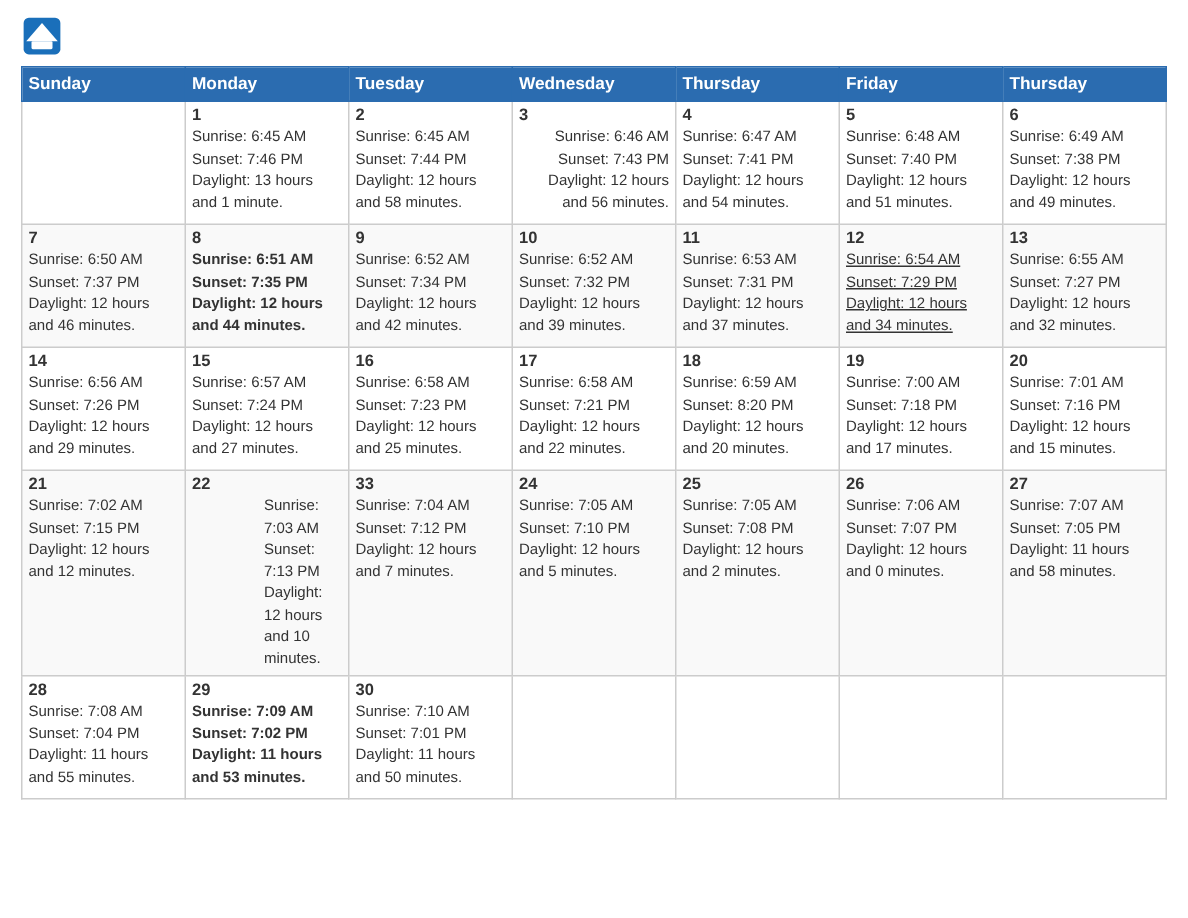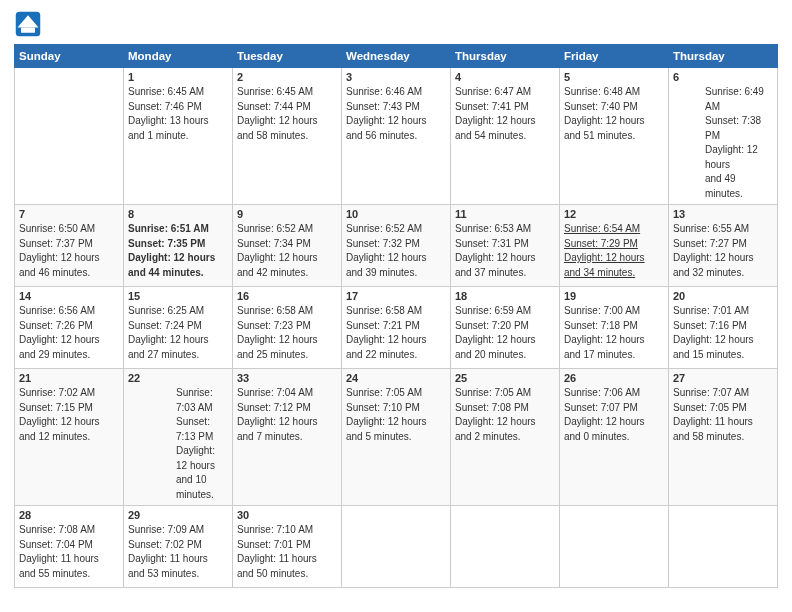--- a/index.html
+++ b/index.html
@@ -139,42 +139,42 @@
           </td>
           <td>
             <span class="day-num">2</span>
             <div class="day-info" style="white-space: pre-line;">Sunrise: 6:45 AM
 Sunset: 7:44 PM
 Daylight: 12 hours
 and 58 minutes.</div>
           </td>
           <td>
             <span class="day-num">3</span>
-            <div class="day-info" style="white-space: pre-line;">Sunrise: 6:46 AM
+            <div class="day-info" style="white-space: pre-line; text-align: right;">Sunrise: 6:46 AM
 Sunset: 7:43 PM
 Daylight: 12 hours
 and 56 minutes.</div>
           </td>
           <td>
             <span class="day-num">4</span>
             <div class="day-info" style="white-space: pre-line;">Sunrise: 6:47 AM
 Sunset: 7:41 PM
 Daylight: 12 hours
 and 54 minutes.</div>
           </td>
           <td>
             <span class="day-num">5</span>
             <div class="day-info" style="white-space: pre-line;">Sunrise: 6:48 AM
 Sunset: 7:40 PM
 Daylight: 12 hours
 and 51 minutes.</div>
           </td>
           <td>
             <span class="day-num">6</span>
-            <div class="day-info" style="white-space: pre-line; margin-left: 32px;">Sunrise: 6:49 AM
+            <div class="day-info" style="white-space: pre-line;">Sunrise: 6:49 AM
 Sunset: 7:38 PM
 Daylight: 12 hours
 and 49 minutes.</div>
           </td>
         </tr>
         <tr>
           <td>
             <span class="day-num">7</span>
             <div class="day-info" style="white-space: pre-line;">Sunrise: 6:50 AM
 Sunset: 7:37 PM
@@ -227,21 +227,21 @@
         <tr>
           <td>
             <span class="day-num">14</span>
             <div class="day-info" style="white-space: pre-line;">Sunrise: 6:56 AM
 Sunset: 7:26 PM
 Daylight: 12 hours
 and 29 minutes.</div>
           </td>
           <td>
             <span class="day-num">15</span>
-            <div class="day-info" style="white-space: pre-line;">Sunrise: 6:25 AM
+            <div class="day-info" style="white-space: pre-line;">Sunrise: 6:57 AM
 Sunset: 7:24 PM
 Daylight: 12 hours
 and 27 minutes.</div>
           </td>
           <td>
             <span class="day-num">16</span>
             <div class="day-info" style="white-space: pre-line;">Sunrise: 6:58 AM
 Sunset: 7:23 PM
 Daylight: 12 hours
 and 25 minutes.</div>
@@ -249,21 +249,21 @@
           <td>
             <span class="day-num">17</span>
             <div class="day-info" style="white-space: pre-line;">Sunrise: 6:58 AM
 Sunset: 7:21 PM
 Daylight: 12 hours
 and 22 minutes.</div>
           </td>
           <td>
             <span class="day-num">18</span>
             <div class="day-info" style="white-space: pre-line;">Sunrise: 6:59 AM
-Sunset: 7:20 PM
+Sunset: 8:20 PM
 Daylight: 12 hours
 and 20 minutes.</div>
           </td>
           <td>
             <span class="day-num">19</span>
             <div class="day-info" style="white-space: pre-line;">Sunrise: 7:00 AM
 Sunset: 7:18 PM
 Daylight: 12 hours
 and 17 minutes.</div>
           </td>
@@ -329,21 +329,21 @@
         <tr>
           <td>
             <span class="day-num">28</span>
             <div class="day-info" style="white-space: pre-line;">Sunrise: 7:08 AM
 Sunset: 7:04 PM
 Daylight: 11 hours
 and 55 minutes.</div>
           </td>
           <td>
             <span class="day-num">29</span>
-            <div class="day-info" style="white-space: pre-line;">Sunrise: 7:09 AM
+            <div class="day-info" style="white-space: pre-line; font-weight: bold;">Sunrise: 7:09 AM
 Sunset: 7:02 PM
 Daylight: 11 hours
 and 53 minutes.</div>
           </td>
           <td>
             <span class="day-num">30</span>
             <div class="day-info" style="white-space: pre-line;">Sunrise: 7:10 AM
 Sunset: 7:01 PM
 Daylight: 11 hours
 and 50 minutes.</div>

